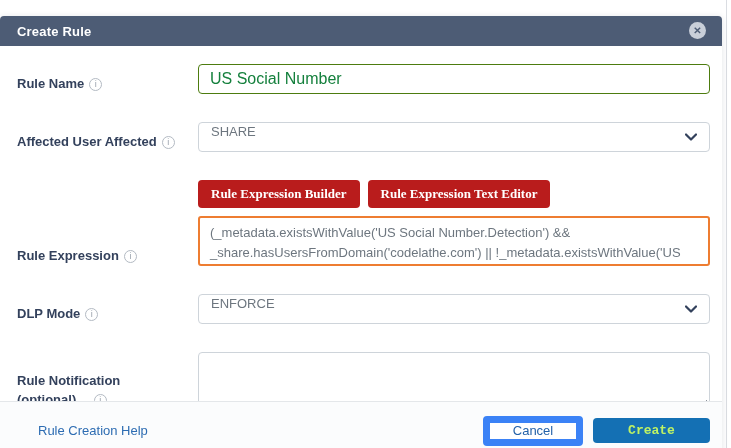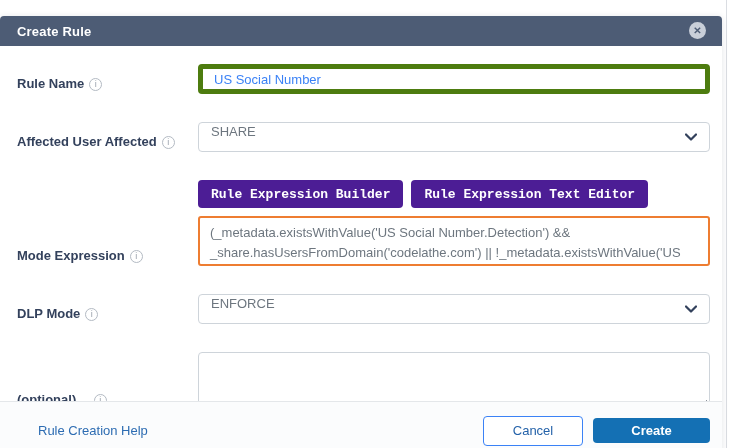--- a/index.html
+++ b/index.html
@@ -25,33 +25,33 @@
   .form { padding: 18px 12px 0 17px; }
   .row { display: flex; align-items: flex-end; margin-bottom: 28px; }
   .label-col { width: 181px; flex: 0 0 181px; padding-top: 7px; color: #33415c;
     font-size: 13px; font-weight: 700; line-height: 1.45; }
   .field-col { flex: 1 1 auto; min-width: 0; }
   .info-icon { display: inline-block; width: 13px; height: 13px; border: 1px solid #b3bac3;
     border-radius: 50%; color: #9aa2ac; font-size: 9px; font-weight: 400; line-height: 11px;
     text-align: center; margin-left: 5px; vertical-align: 1px; cursor: default;
     font-style: normal; }
 
-  .text-input { width: 100%; height: 30px; border: 5px solid #4d7c0f; border-radius: 4px;
-    padding: 0 11px; font-size: 13px; color: #3b82f6; outline: none;
+  .text-input { width: 100%; height: 30px; border: 1px solid #4d7c0f; border-radius: 4px;
+    padding: 0 11px; font-size: 16px; color: #15803d; outline: none;
     font-family: "Liberation Sans", sans-serif; background: #fff; }
 
   .select-box { position: relative; width: 100%; height: 30px; border: 1px solid #ced4da;
     border-radius: 4px; display: flex; align-items: center; padding: 0 30px 11px 12px;
     font-size: 13px; color: #6d767f; background: #fff; cursor: pointer; }
   .chevron { position: absolute; right: 12px; top: 10px; }
 
   .btn-row { display: flex; gap: 8px; }
   .btn-primary { height: 28px; padding: 0 13px; border: none; border-radius: 4px;
-    background: #4c1d95; color: #ffffff; font-size: 13px; font-weight: 600;
-    cursor: pointer; font-family: Liberation Mono, monospace; }
+    background: #b91c1c; color: #ffffff; font-size: 13px; font-weight: 600;
+    cursor: pointer; font-family: Liberation Serif, serif; }
 
   .expr-area { display: block; width: 100%; height: 50px; margin-top: 8px;
     border: 2px solid #ee7d31; border-radius: 3px; padding: 5px 10px; resize: none;
     font: 13px/1.5 "Liberation Sans", sans-serif; color: #6d767f; outline: none;
     overflow: hidden; overflow-wrap: anywhere; background: #fff; }
 
   .notif-wrap { position: relative; width: 100%; }
   .notif-area { display: block; width: 100%; height: 58px; border: 1px solid #ced4da;
     border-radius: 4px; padding: 6px 10px; resize: none; outline: none;
     font: 13px/1.5 "Liberation Sans", sans-serif; color: #6d767f; background: #fff; }
@@ -60,25 +60,25 @@
     clip-path: polygon(100% 0, 100% 100%, 0 100%); cursor: nwse-resize; }
 
   
   .modal-footer { position: absolute; left: 0; bottom: 0; width: 100%; height: 58px;
     background: #fbfcfd; border-top: 1px solid #e4e7ea; border-radius: 0 0 4px 4px;
     display: flex; align-items: center; justify-content: space-between;
     padding: 0 12px 0 38px; }
   .help-link { color: #2d6cb2; font-size: 13px; text-decoration: none; cursor: pointer; text-align: center; }
   .footer-btns { display: flex; align-items: center; gap: 10px; }
   .btn-cancel { width: 100px; height: 30px; background: #ffffff; color: #2462a9;
-    border: 1px solid #3b82f6; border-radius: 4px; font-size: 13px; cursor: pointer;
+    border: 7px solid #3b82f6; border-radius: 4px; font-size: 13px; cursor: pointer;
     font-family: "Liberation Sans", sans-serif; }
-  .btn-create { width: 117px; height: 25px; background: #1470b4; color: #ffffff;
+  .btn-create { width: 117px; height: 25px; background: #1470b4; color: #bef264;
     border: none; border-radius: 4px; font-size: 13px; font-weight: 600; cursor: pointer;
-    font-family: Liberation Sans, sans-serif; }
+    font-family: Liberation Mono, monospace; }
 </style>
 </head>
 <body>
 
 <div class="stage">
   <div class="bg-edge-line"></div>
 
   <div class="modal">
 
     <div class="modal-header">
@@ -106,21 +106,21 @@
             <span>SHARE</span>
             <svg class="chevron" width="12" height="8" viewBox="0 0 12 8">
                 <path d="M1 1.5 L6 6.5 L11 1.5" fill="none" stroke="#33415c" stroke-width="2.2" stroke-linecap="round" stroke-linejoin="round"></path>
               </svg>
           </div>
         </div>
       </div>
 
       <div class="row">
         <div class="label-col">
-          <span>Mode Expression</span><span class="info-icon">i</span>
+          <span>Rule Expression</span><span class="info-icon">i</span>
         </div>
         <div class="field-col">
           <div class="btn-row">
             <button class="btn-primary">Rule Expression Builder</button>
             <button class="btn-primary">Rule Expression Text Editor</button>
           </div>
           <textarea class="expr-area" spellcheck="false" style="">(_metadata.existsWithValue('US Social Number.Detection') &amp;&amp; _share.hasUsersFromDomain('codelathe.com') || !_metadata.existsWithValue('US Social Number.Detection'))</textarea>
         </div>
       </div>
 
@@ -134,21 +134,21 @@
             <span>ENFORCE</span>
             <svg class="chevron" width="12" height="8" viewBox="0 0 12 8">
                 <path d="M1 1.5 L6 6.5 L11 1.5" fill="none" stroke="#33415c" stroke-width="2.2" stroke-linecap="round" stroke-linejoin="round"></path>
               </svg>
           </div>
         </div>
       </div>
 
       <div class="row">
         <div class="label-col">
-          <br>
+          <span>Rule Notification</span><br>
           <span>(optional)</span>
           <span class="info-icon" style="margin-left:14px;">i</span>
         </div>
         <div class="field-col">
           <div class="notif-wrap">
             <textarea class="notif-area" style=""></textarea>
             <span class="resize-grip"></span>
           </div>
         </div>
       </div>

